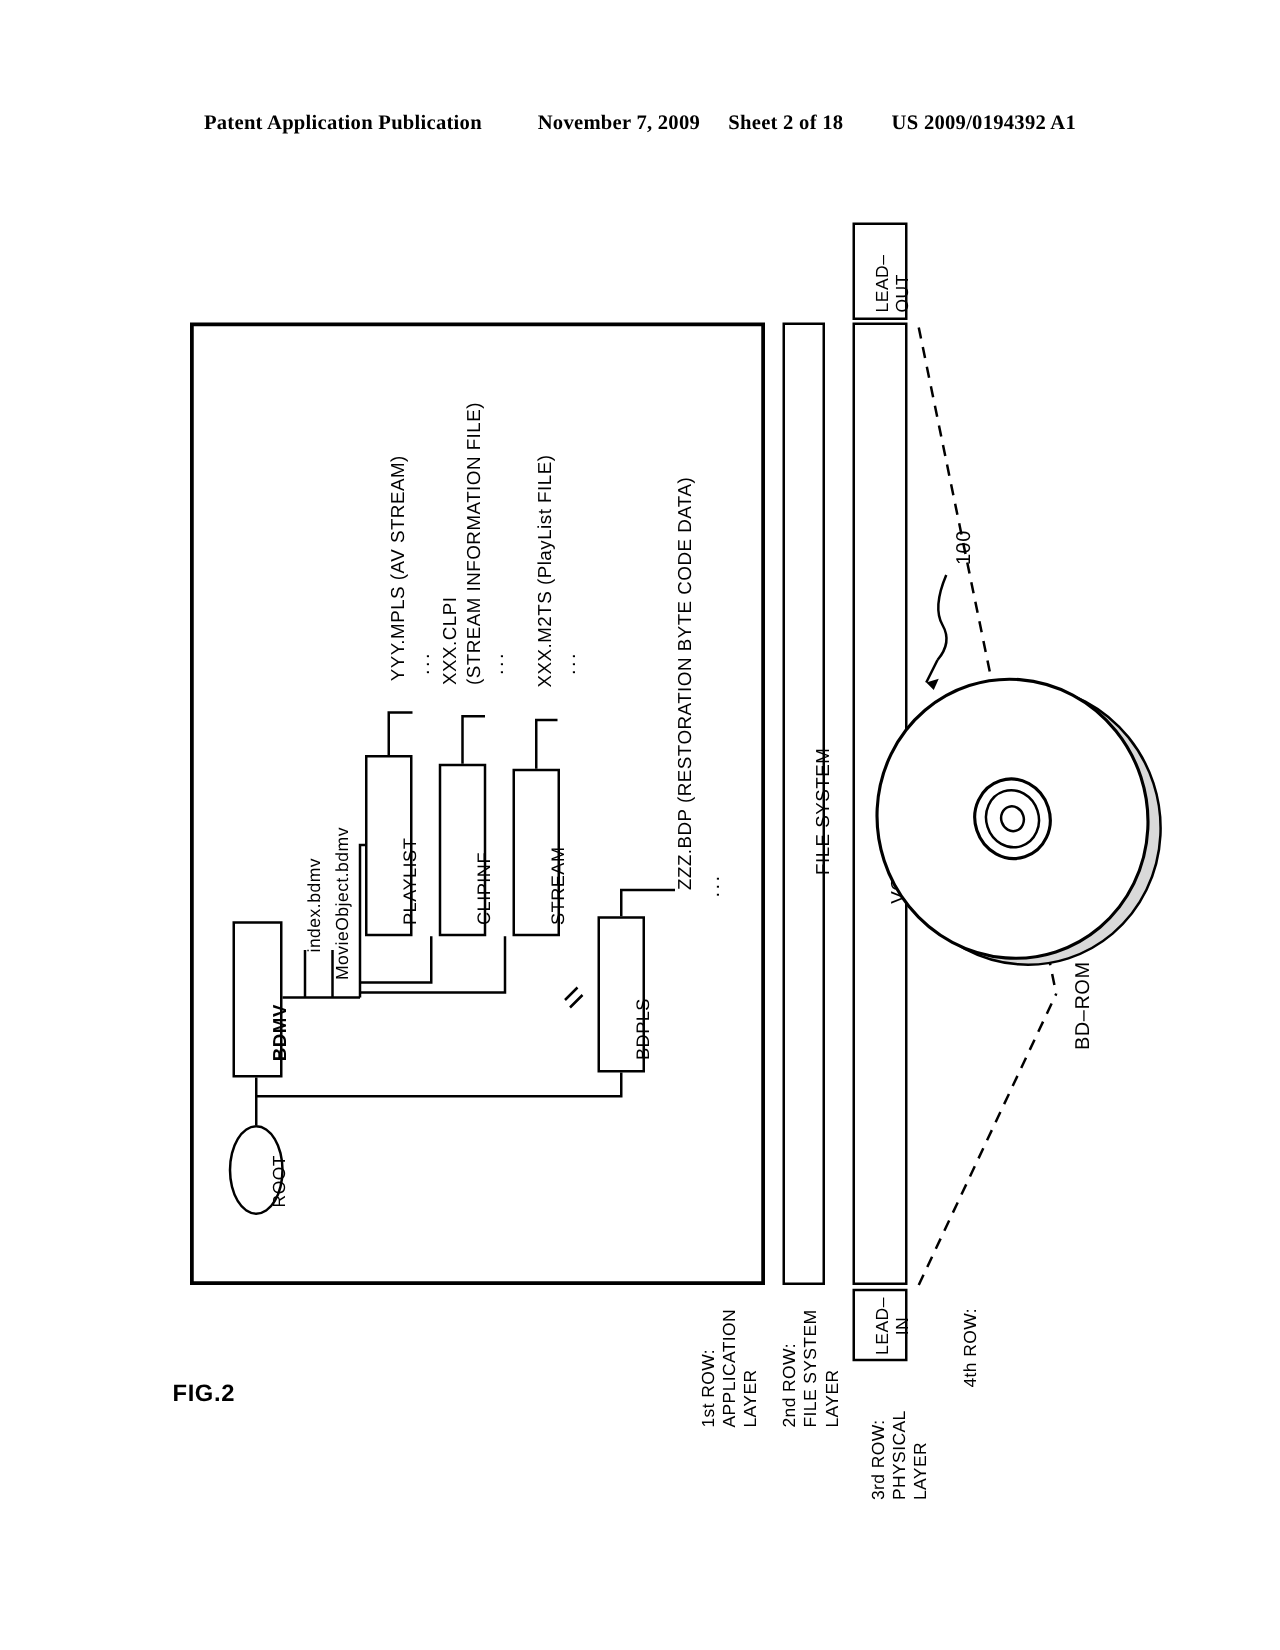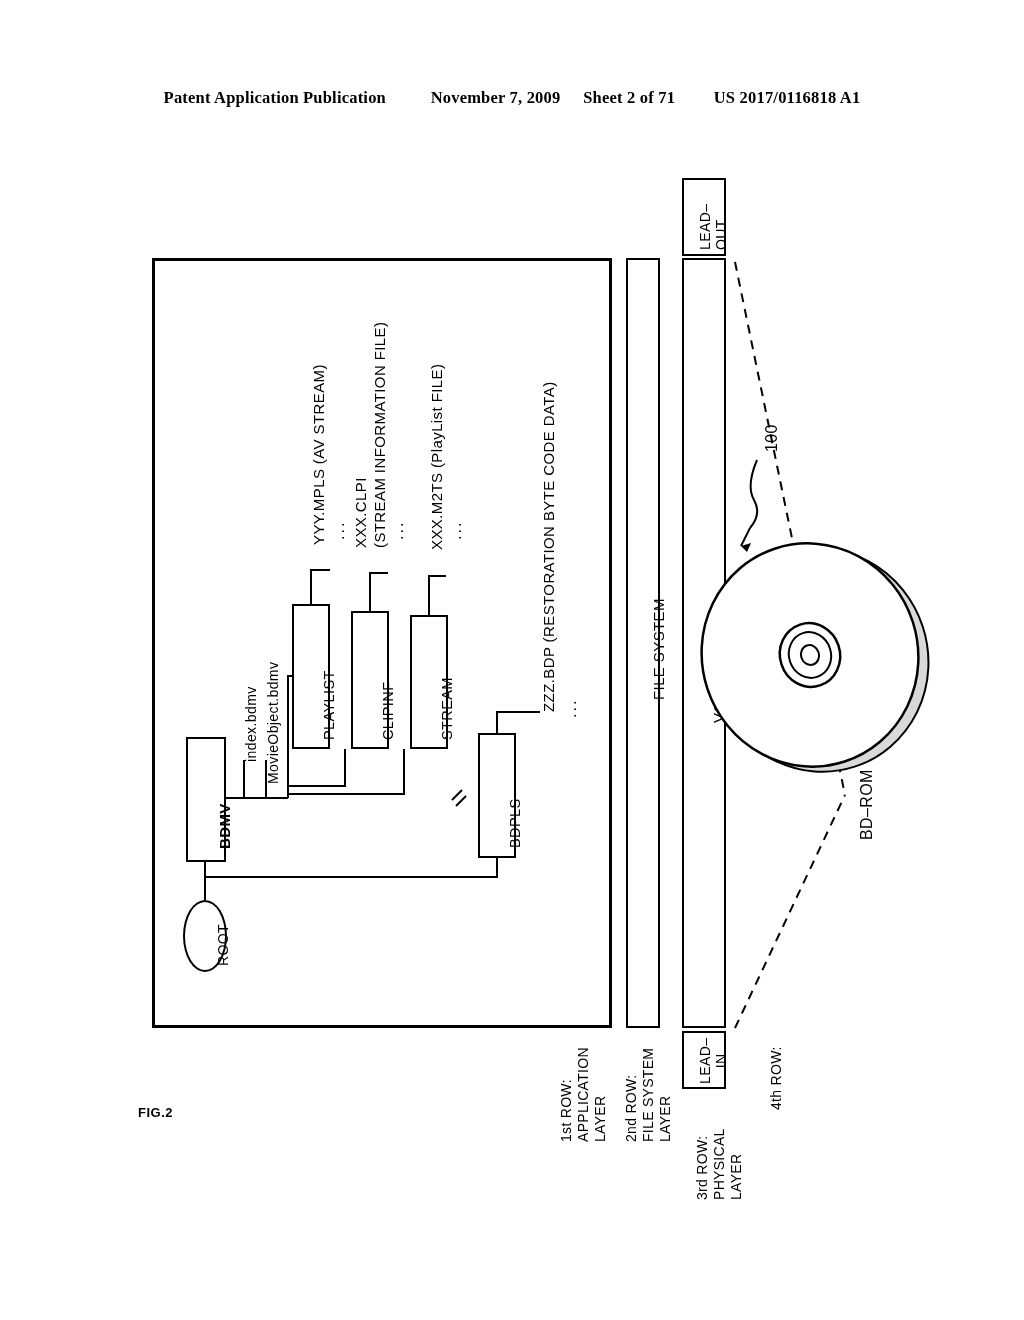--- a/index.html
+++ b/index.html
@@ -27,21 +27,21 @@
   .h-gap2{width:30px;}
 
   
   .figure{
     position:absolute;
     left:0;top:0;width:1024px;height:1320px;
   }
   .fig-label{
     position:absolute;
     left:138px;top:1105px;
-    font-size:13px;
+    font-size:19px;
     font-weight:bold;
     letter-spacing:.5px;
   }
 
   
   .vt{
     position:absolute;
     transform-origin:0 0;
     transform:rotate(-90deg);
     white-space:nowrap;
@@ -77,23 +77,23 @@
   svg.overlay{position:absolute;left:0;top:0;width:1024px;height:1320px;}
 </style>
 </head>
 <body>
 
 <div class="pub-header">
   <span>Patent Application Publication</span>
   <span class="h-gap1"></span>
   <span>November 7, 2009</span>
   <span style="display:inline-block;width:14px"></span>
-  <span>Sheet 2 of 71</span>
+  <span>Sheet 2 of 18</span>
   <span class="h-gap2"></span>
-  <span>US 2017/0116818 A1</span>
+  <span>US 2009/0194392 A1</span>
 </div>
 
 <div class="figure">
 
   <div class="fig-label">FIG.2</div>
 
   <div class="box" style="left:152px;top:258px;width:460px;height:770px;border-width:3px;"></div>
 
   <div class="oval" style="left:183px;top:900px;width:44px;height:72px;">
     <div class="vt" style="left:30px;top:64px;font-size:14px;">ROOT</div>

